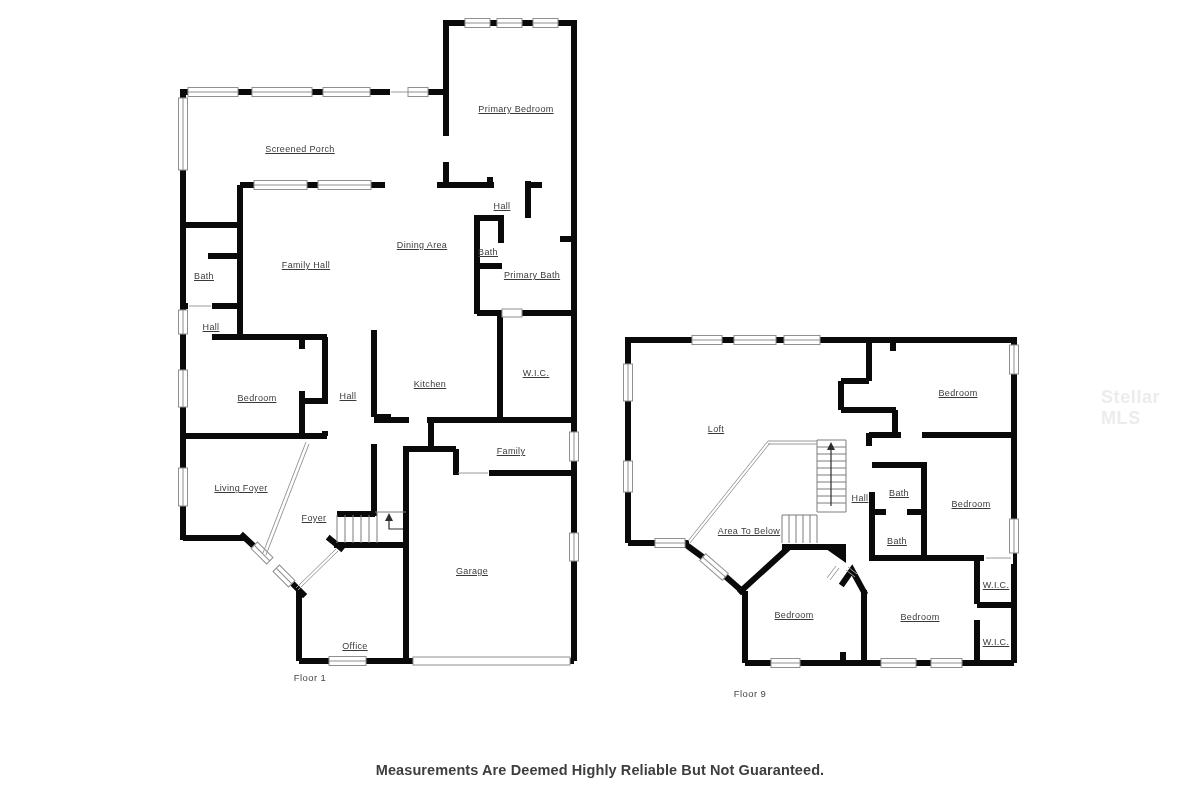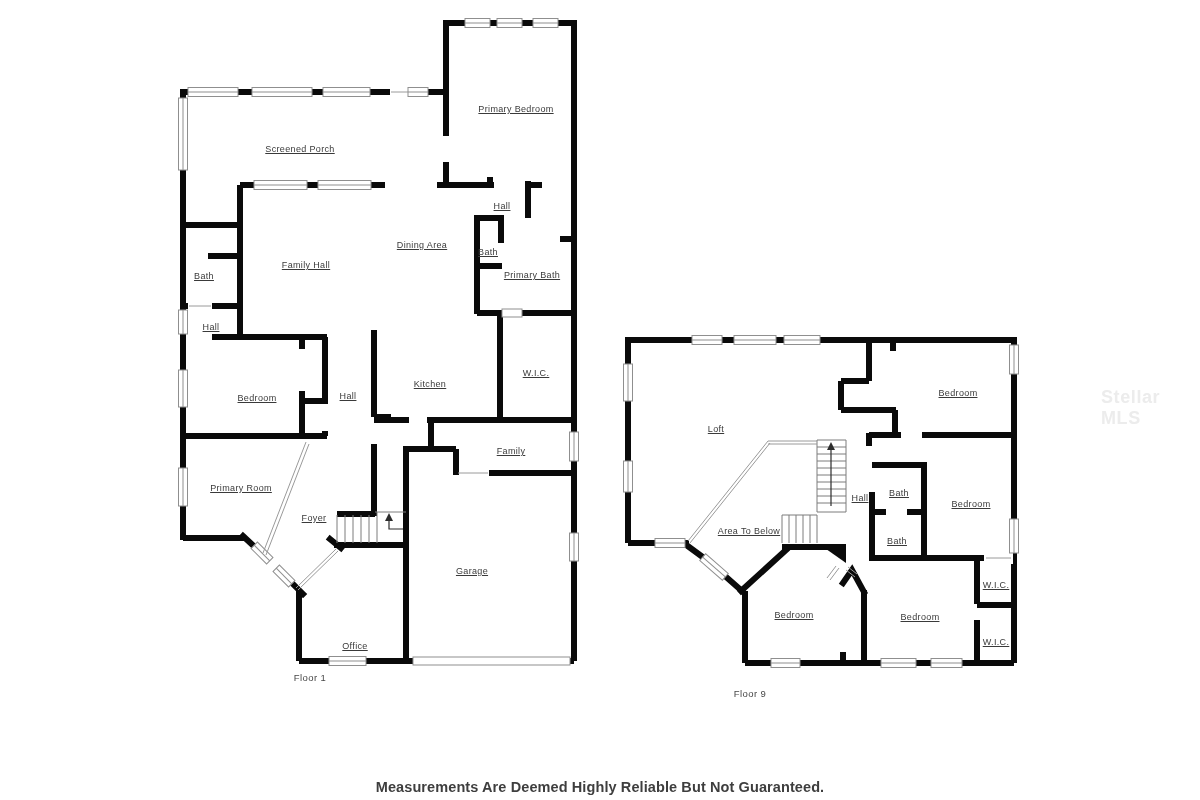--- a/index.html
+++ b/index.html
@@ -4,21 +4,21 @@
 <style>
   html,body{margin:0;padding:0;background:#fff;}
   body{width:1200px;height:800px;overflow:hidden;font-family:"Liberation Sans",sans-serif;}
   .stage{position:relative;width:1200px;height:800px;background:#ffffff;}
   .stage svg{position:absolute;left:0;top:0;}
   .room-label{position:absolute;transform:translate(-50%,-50%);font-size:9px;
      letter-spacing:.35px;color:#3a3a3a;white-space:nowrap;text-decoration:underline;}
   .floor-label{position:absolute;transform:translate(-50%,-50%);font-size:9.5px;
      letter-spacing:.45px;color:#474747;white-space:nowrap;}
   .disclaimer{position:absolute;left:0;right:0;top:762px;text-align:center;
-     font-size:14.5px;font-weight:600;color:#3e3e3e;letter-spacing:.1px;margin-top:17px;}
+     font-size:14.5px;font-weight:600;color:#3e3e3e;letter-spacing:.1px;}
   .watermark{position:absolute;left:1101px;top:387px;font-size:18px;font-weight:700;
      color:#ececec;letter-spacing:.6px;}
   .wall{stroke:#0a0a0a;stroke-width:6;fill:none;}
   .wallsq{stroke:#0a0a0a;stroke-width:6;fill:none;stroke-linecap:square;}
   .open{fill:#ffffff;stroke:none;}
   .thin{stroke:#9a9a9a;stroke-width:1;fill:none;}
   .stair{stroke:#7d7d7d;stroke-width:1;fill:none;}
   .winr{fill:#ffffff;stroke:#8f8f8f;stroke-width:1;}
   .winl{stroke:#8f8f8f;stroke-width:1;}
   .arrow{stroke:#2c2c2c;stroke-width:1.2;fill:none;}
@@ -242,21 +242,21 @@
   <div class="room-label" style="left:488px;top:252px">Bath</div>
   <div class="room-label" style="left:532px;top:275px">Primary Bath</div>
   <div class="room-label" style="left:306px;top:265px">Family Hall</div>
   <div class="room-label" style="left:204px;top:276px">Bath</div>
   <div class="room-label" style="left:211px;top:327px">Hall</div>
   <div class="room-label" style="left:257px;top:398px">Bedroom</div>
   <div class="room-label" style="left:430px;top:384px">Kitchen</div>
   <div class="room-label" style="left:348px;top:396px">Hall</div>
   <div class="room-label" style="left:536px;top:373px">W.I.C.</div>
   <div class="room-label" style="left:511px;top:451px">Family</div>
-  <div class="room-label" style="left:241px;top:488px">Primary Room</div>
+  <div class="room-label" style="left:241px;top:488px">Living Foyer</div>
   <div class="room-label" style="left:314px;top:518px">Foyer</div>
   <div class="room-label" style="left:472px;top:571px">Garage</div>
   <div class="room-label" style="left:355px;top:646px">Office</div>
 
   <div class="room-label" style="left:716px;top:429px">Loft</div>
   <div class="room-label" style="left:958px;top:393px">Bedroom</div>
   <div class="room-label" style="left:860px;top:498px">Hall</div>
   <div class="room-label" style="left:899px;top:493px">Bath</div>
   <div class="room-label" style="left:971px;top:504px">Bedroom</div>
   <div class="room-label" style="left:897px;top:541px">Bath</div>

